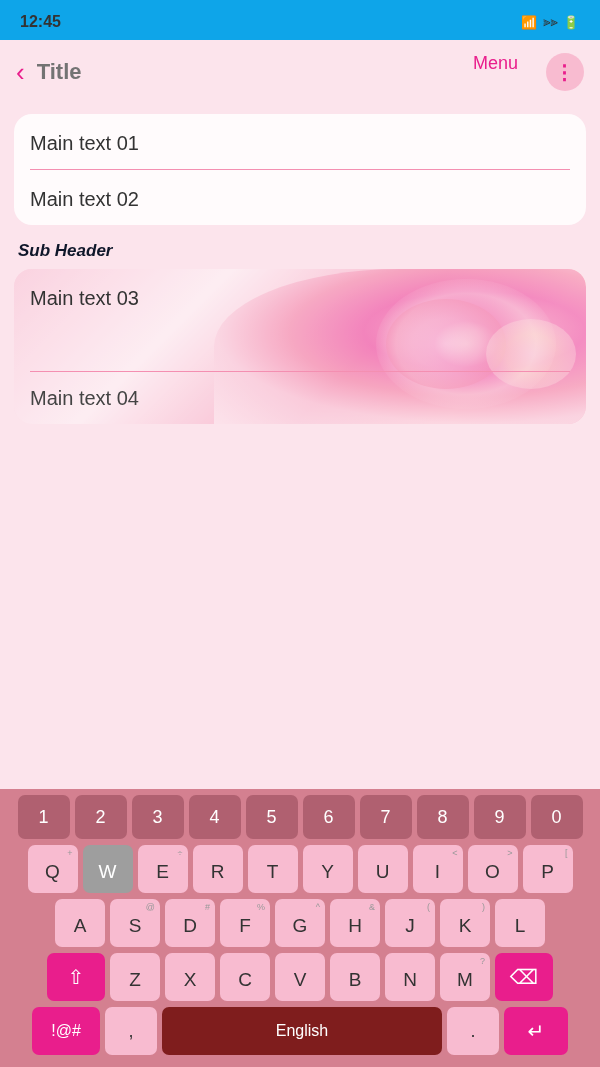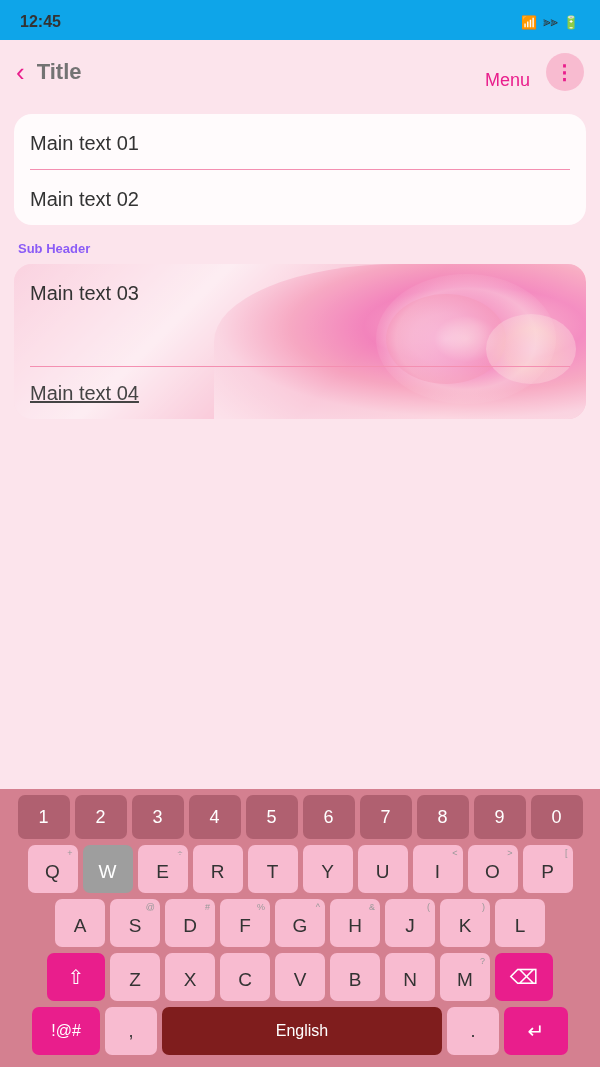--- a/index.html
+++ b/index.html
@@ -57,22 +57,22 @@
       font-size: 22px;
       font-weight: 600;
       color: #737373;
     }
     .app-subtitle {
       font-size: 14px;
       color: #e91e8c;
     }
     .app-bar-actions {
       display: flex;
-      align-items: flex-end;
-      gap: 16px;
+      align-items: flex-start;
+      gap: 28px;
     }
     .menu-label {
       font-size: 18px;
       color: #e91e8c;
       font-weight: 500;
     }
     .more-btn {
       width: 38px;
       height: 38px;
       border-radius: 50%;
@@ -113,23 +113,24 @@
     }
     .secondary-text {
       font-size: 14px;
       color: #aaa;
       margin-top: 2px;
     }
 
     
     .sub-header {
       padding: 10px 4px 8px 4px;
-      font-size: 13px;
+      font-size: 17px;
       font-weight: bold;
-      color: #8b5cf6;
+      color: #0f172a;
+      font-style: italic;
     }
 
     
     .image-card {
       border-radius: 18px;
       overflow: hidden;
       position: relative;
       height: 155px;
       background: linear-gradient(135deg, #f8bbd0 0%, #fce4ec 30%, #f48fb1 60%, #ffcdd2 80%, #f8bbd0 100%);
     }
@@ -157,21 +158,20 @@
       left: 16px; right: 16px;
       height: 1.5px;
       background: #f48fb1;
     }
     .image-card-bottom {
       position: absolute;
       bottom: 14px;
       left: 16px;
       font-size: 20px;
       color: #444;
-      text-decoration: underline;
     }
 
     
     .keyboard-toolbar {
       position: absolute;
       bottom: 218px;
       left: 0; right: 0;
       height: 50px;
       background: #e8aac0;
       display: flex;

